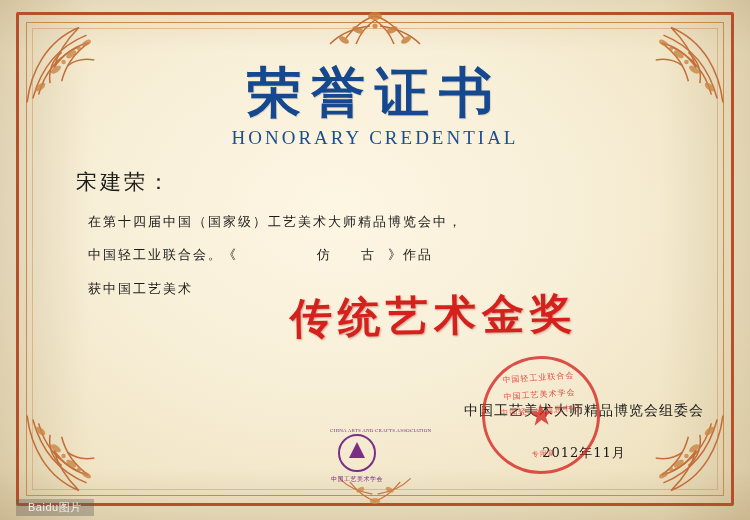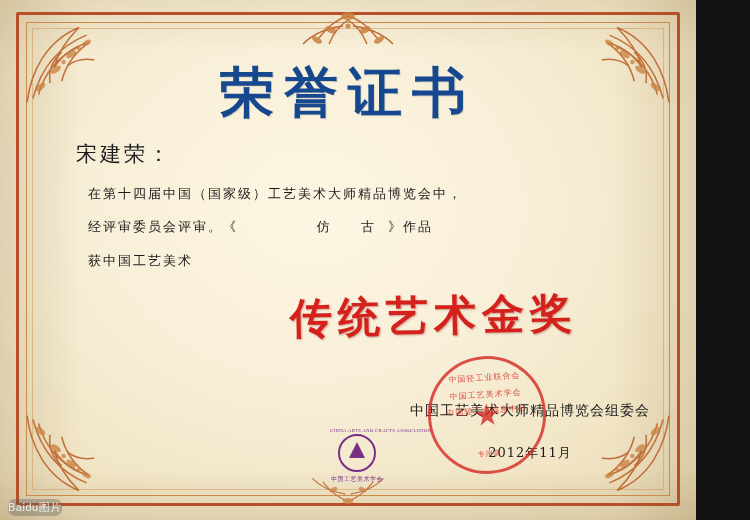--- a/index.html
+++ b/index.html
@@ -9,21 +9,21 @@
   }
   body {
     width: 750px;
     height: 520px;
     overflow: hidden;
     font-family: "Liberation Serif", serif;
   }
 
   #certificate {
     position: relative;
-    width: 696px;
+    width: 750px;
     height: 520px;
     background:
       radial-gradient(ellipse at 45% 40%, #fdf6e3 0%, #f8efd8 40%, #f0e4c4 75%, #e7d8b4 100%);
     overflow: hidden;
   }
 
   
   .vignette {
     position: absolute;
     inset: 0;
@@ -108,21 +108,21 @@
     font-family: "Liberation Serif", serif;
     font-size: 19px;
     color: #1a4f96;
     letter-spacing: 3px;
     margin-top: 6px;
   }
 
   .body-text {
     margin-top: 22px;
     color: #1b1b1b;
-    font-family: Liberation Sans, sans-serif;
+    font-family: Liberation Serif, serif;
   }
   .line {
     font-size: 13px;
     letter-spacing: 2px;
     line-height: 1.05;
   }
   .recipient {
     margin-left: 30px;
     margin-bottom: 22px;
     font-size: 21px;
@@ -249,29 +249,28 @@
     font-size: 5px;
     color: #7a2f86;
     letter-spacing: 0.2px;
     white-space: nowrap;
     margin-bottom: 1px;
   }
 
   
   .watermark {
     position: absolute;
-    left: 8px;
+    left: 16px;
     bottom: 4px;
     font-family: "Liberation Sans", sans-serif;
     font-size: 11px;
     color: rgba(255,255,255,0.85);
     background: rgba(90,90,90,0.35);
-    padding: 1px 0;
+    padding: 1px 12px;
     letter-spacing: 0.5px;
-    border-radius: 7px;
   }
 </style>
 </head>
 <body>
 
 <div id="certificate">
 
   <div class="vignette"></div>
 
   <div class="frame-outer"></div>
@@ -383,28 +382,29 @@
         <ellipse cx="75" cy="8" rx="6" ry="3.4"></ellipse>
         <ellipse cx="58" cy="21" rx="5" ry="2.6" transform="rotate(25 58 21)"></ellipse>
         <ellipse cx="92" cy="21" rx="5" ry="2.6" transform="rotate(-25 92 21)"></ellipse>
       </g>
     </svg>
   </div>
 
   <div class="content">
 
     <div class="title-cn">荣誉证书</div>
+    <div class="title-en">HONORARY CREDENTIAL</div>
 
     <div class="body-text">
       <div class="line recipient">宋建荣：</div>
 
       <div class="line para">在第十四届中国（国家级）工艺美术大师精品博览会中，</div>
 
       <div class="line para">
-        <span>经评审委员会评审。《</span><span class="work-name">仿 古</span><span>》作品</span>
+        <span>中国轻工业联合会。《</span><span class="work-name">仿 古</span><span>》作品</span>
       </div>
 
       <div class="line para last">获中国工艺美术</div>
     </div>
   </div>
 
   <div class="award-name">传统艺术金奖</div>
 
   <div class="assoc-logo">
     <div class="assoc-arc">CHINA ARTS AND CRAFTS ASSOCIATION</div>

